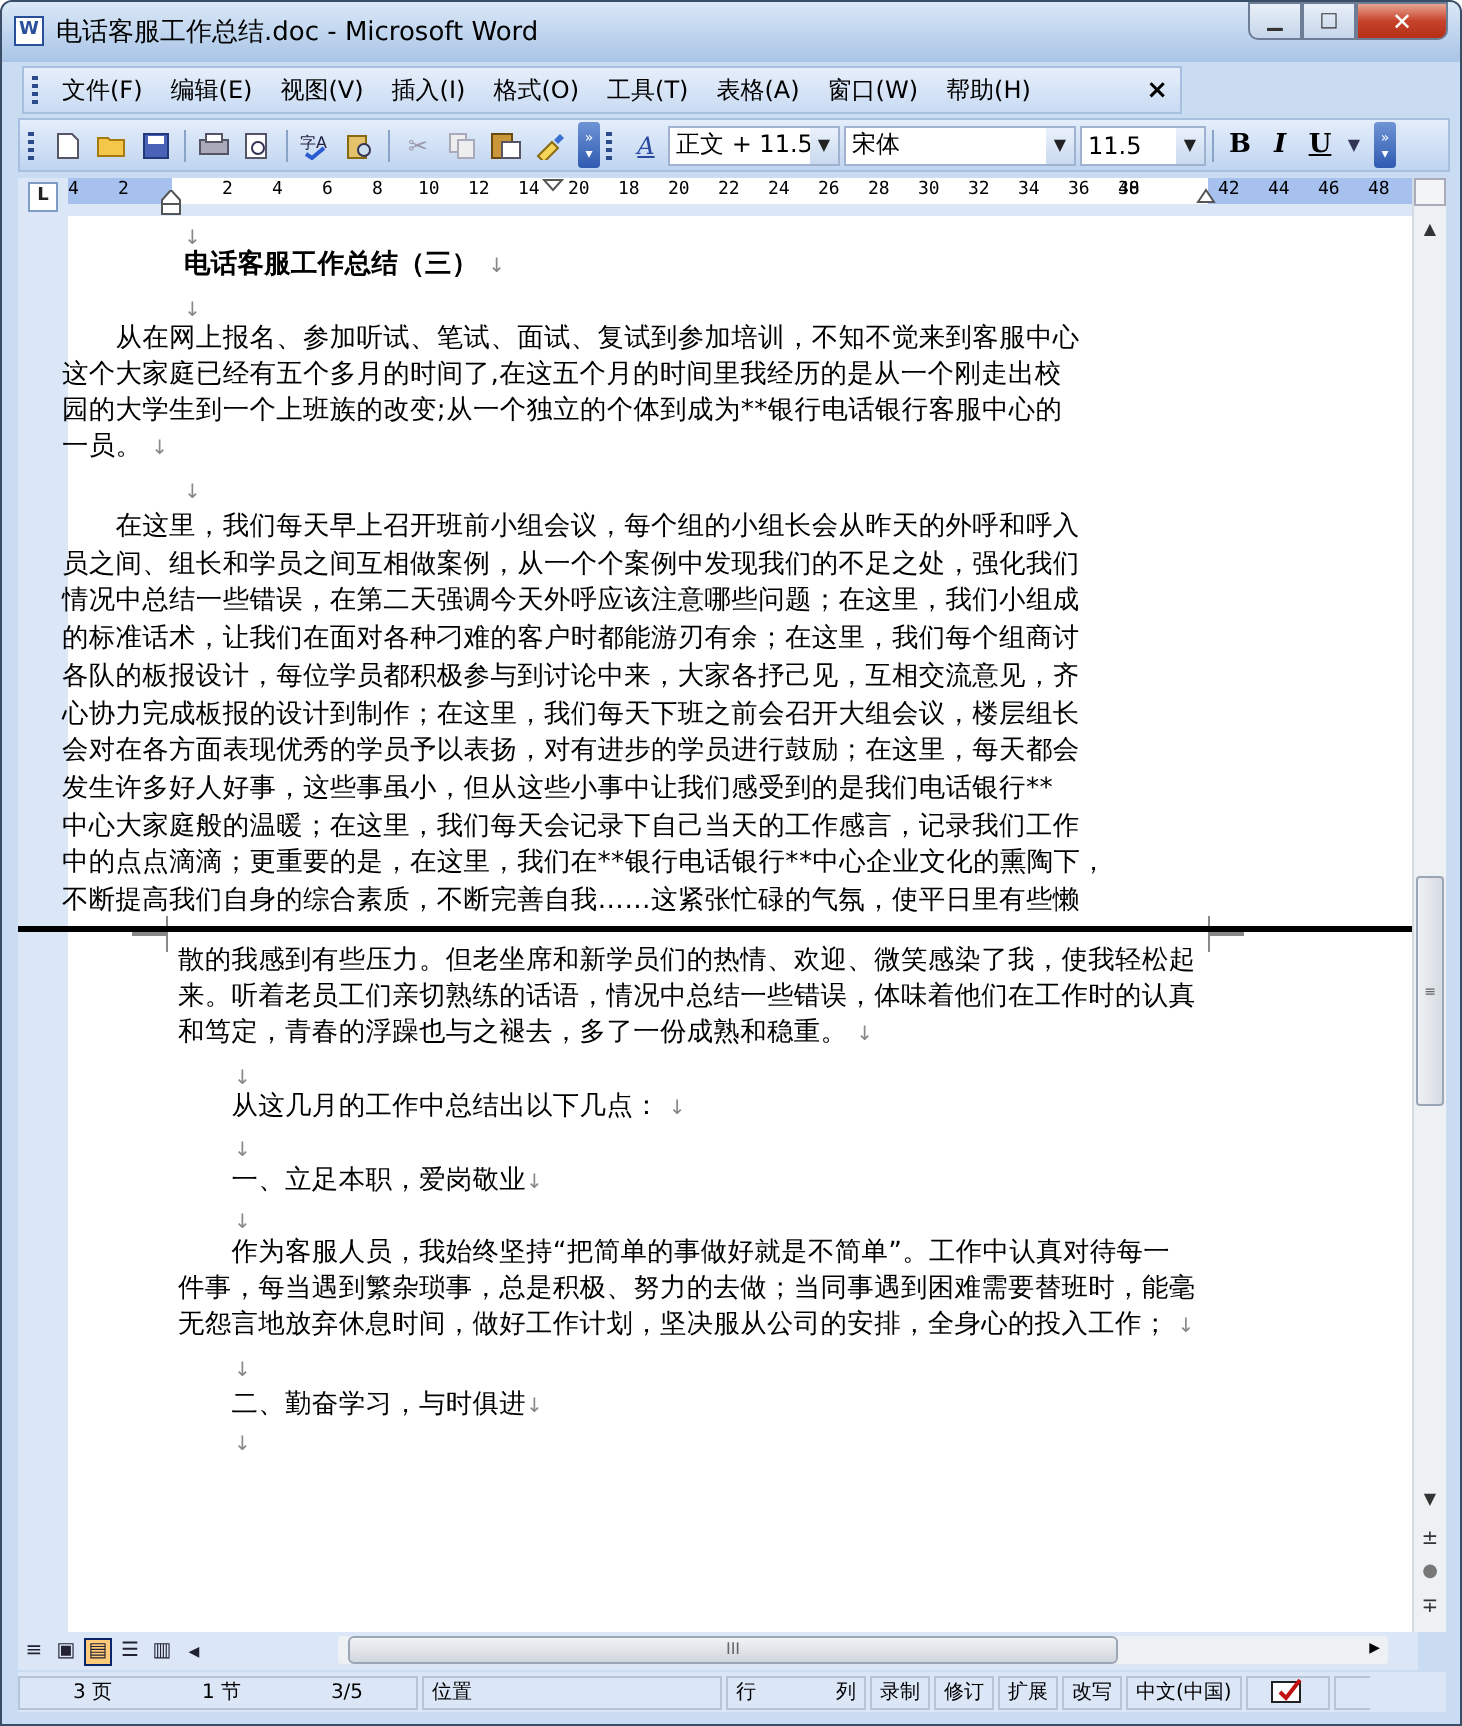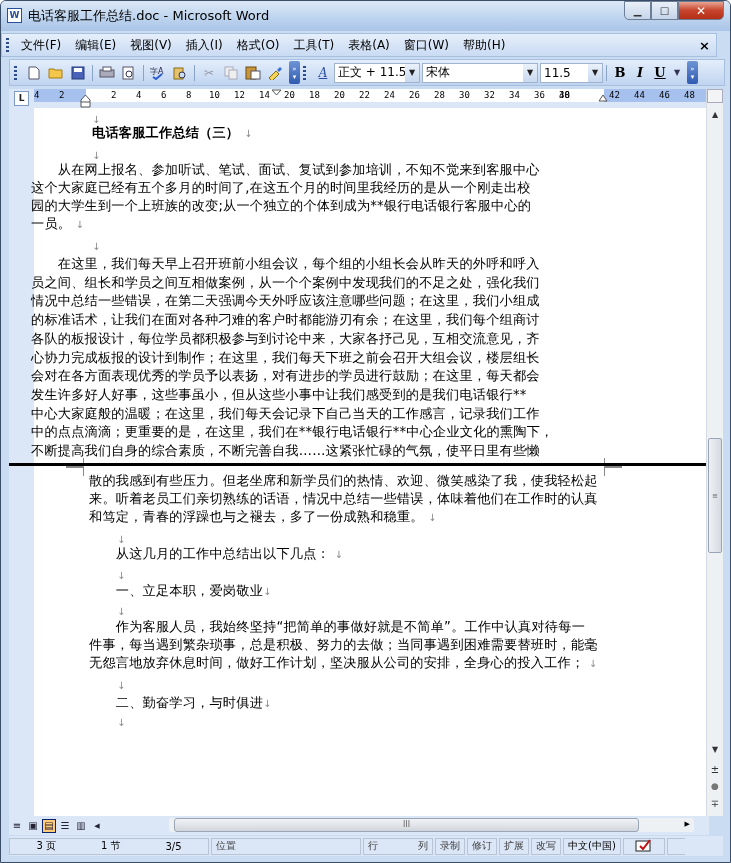--- a/index.html
+++ b/index.html
@@ -6,21 +6,21 @@
 body{width:731px;height:863px;overflow:hidden;background:#fff;font-family:"DejaVu Sans","Liberation Sans",sans-serif;font-size:12px;color:#000;position:relative}
 .win{position:absolute;left:0;top:0;width:731px;height:863px;background:#c9dcf2;border:1px solid #3a4d66;border-radius:6px 6px 0 0;overflow:hidden}
 .titlebar{position:absolute;left:0;top:0;width:100%;height:30px;background:linear-gradient(#dbe8f6,#bcd3ee 60%,#a9c4e6);}
 .titlebar .appicon{position:absolute;left:6px;top:7px;width:15px;height:15px;border:1px solid #2a4f9a;background:#fff;color:#2a4f9a;font-size:9px;font-weight:bold;text-align:center;line-height:13px}
 .titlebar .title{position:absolute;left:27px;top:6px;font-size:13px;color:#000}
 .wbtns{position:absolute;right:6px;top:0;height:20px;display:flex}
 .wbtn{width:27px;height:19px;border:1px solid #6d7d96;background:linear-gradient(#e9f0f8,#c5d5ea);display:flex;align-items:center;justify-content:center;font-size:10px;color:#333}
 .wbtn.min{border-radius:0 0 0 5px}
 .wbtn.close{width:46px;background:linear-gradient(#e8a593,#c7432b 50%,#b42f16);color:#fff;font-weight:bold;border-radius:0 0 5px 0;font-size:12px}
 .cursor{position:absolute;left:457px;top:12px;width:0;height:0}
-.menubar{position:absolute;left:0;top:32px;width:716px;height:24px;background:linear-gradient(#e6eefa,#c9dbf3);border:1px solid #a8c0e0;display:flex;align-items:center}
+.menubar{position:absolute;left:10px;top:32px;width:580px;height:24px;background:linear-gradient(#e6eefa,#c9dbf3);border:1px solid #a8c0e0;display:flex;align-items:center}
 .grip{width:3px;height:14px;margin:0 6px 0 4px;background:repeating-linear-gradient(#2b4b8c 0 2px,transparent 2px 4px)}
 .menu-item{font-size:12px;padding:0 8px 0 6px;color:#000;white-space:nowrap}
 .menu-close{margin-left:auto;margin-right:6px;font-size:13px;font-weight:bold}
 .toolbar{position:absolute;left:8px;top:58px;width:716px;height:27px;background:linear-gradient(#e4eefb,#c0d4f0);border:1px solid #a8c0e0;display:flex;align-items:center}
 .tb{width:18px;height:18px;margin:0 2px;display:flex;align-items:center;justify-content:center;font-size:12px;color:#335}
 .tsep{width:1px;height:16px;background:#8aa4c8;margin:0 3px}
 .tb-chev{width:11px;height:23px;background:linear-gradient(#6f94d6,#2f5bb0);margin:0 3px;color:#fff;font-size:7px;display:flex;flex-direction:column;align-items:center;justify-content:center;border-radius:2px}
 .combo{height:20px;background:#fff;border:1px solid #9fb3d0;display:flex;align-items:center;position:relative}
 .combo .val{padding-left:3px;font-size:12px;white-space:nowrap;overflow:hidden;flex:1}
 .combo .arr{width:14px;height:18px;background:linear-gradient(#eaf1fb,#c9d9ef);display:flex;align-items:center;justify-content:center;font-size:8px;color:#222}
@@ -40,24 +40,24 @@
 .title-line{font-weight:bold}
 .pagebreak{position:absolute;left:25px;top:355px;width:675px;height:3px;background:#000}
 .corner{position:absolute;width:18px;height:9px;border-color:#888;border-style:solid}
 .vscroll{position:absolute;left:705px;top:88px;width:17px;height:727px;background:#eef1f4;border-left:1px solid #d5dbe3}
 .vsbtn{position:absolute;left:0;width:16px;height:16px;display:flex;align-items:center;justify-content:center;font-size:8px;color:#333}
 .vthumb{position:absolute;left:1px;top:349px;width:14px;height:115px;background:linear-gradient(90deg,#eef0f3,#d6dbe2);border:1px solid #9aa6b5;border-radius:2px;display:flex;align-items:center;justify-content:center;font-size:7px;color:#666}
 .bottombar{position:absolute;left:8px;top:815px;width:700px;height:19px;background:#dbe6f7;display:flex;align-items:center}
 .vbtn{width:14px;height:14px;margin:0 1px;font-size:10px;display:flex;align-items:center;justify-content:center;color:#223}
 .vbtn.active{background:#ffcb7a;border:1px solid #0a246a}
 .hscroll{position:absolute;left:160px;top:2px;width:525px;height:14px;background:#eef1f4;border-radius:2px}
-.hthumb{position:absolute;left:5px;top:0;width:465px;height:14px;background:linear-gradient(#f1f3f5,#d1d6dd);border:1px solid #9aa6b5;border-radius:3px;font-size:8px;text-align:center;line-height:12px;color:#666}
+.hthumb{position:absolute;left:5px;top:0;width:385px;height:14px;background:linear-gradient(#f1f3f5,#d1d6dd);border:1px solid #9aa6b5;border-radius:3px;font-size:8px;text-align:center;line-height:12px;color:#666}
 .statusbar{position:absolute;left:8px;top:835px;width:714px;height:20px;background:#dbe6f7;display:flex;align-items:center;font-size:10px}
 .sb{height:17px;border:1px solid #b7c4d6;margin-right:2px;display:flex;align-items:center;padding:0 4px;white-space:nowrap}
-.sb.dim{color:#404040}
+.sb.dim{color:#000000}
 </style>
 </head>
 <body>
 
 <div class="win">
 
   <div class="titlebar">
     <div class="appicon">W</div>
     <div class="title">电话客服工作总结.doc - Microsoft Word</div>
     <div class="wbtns">

